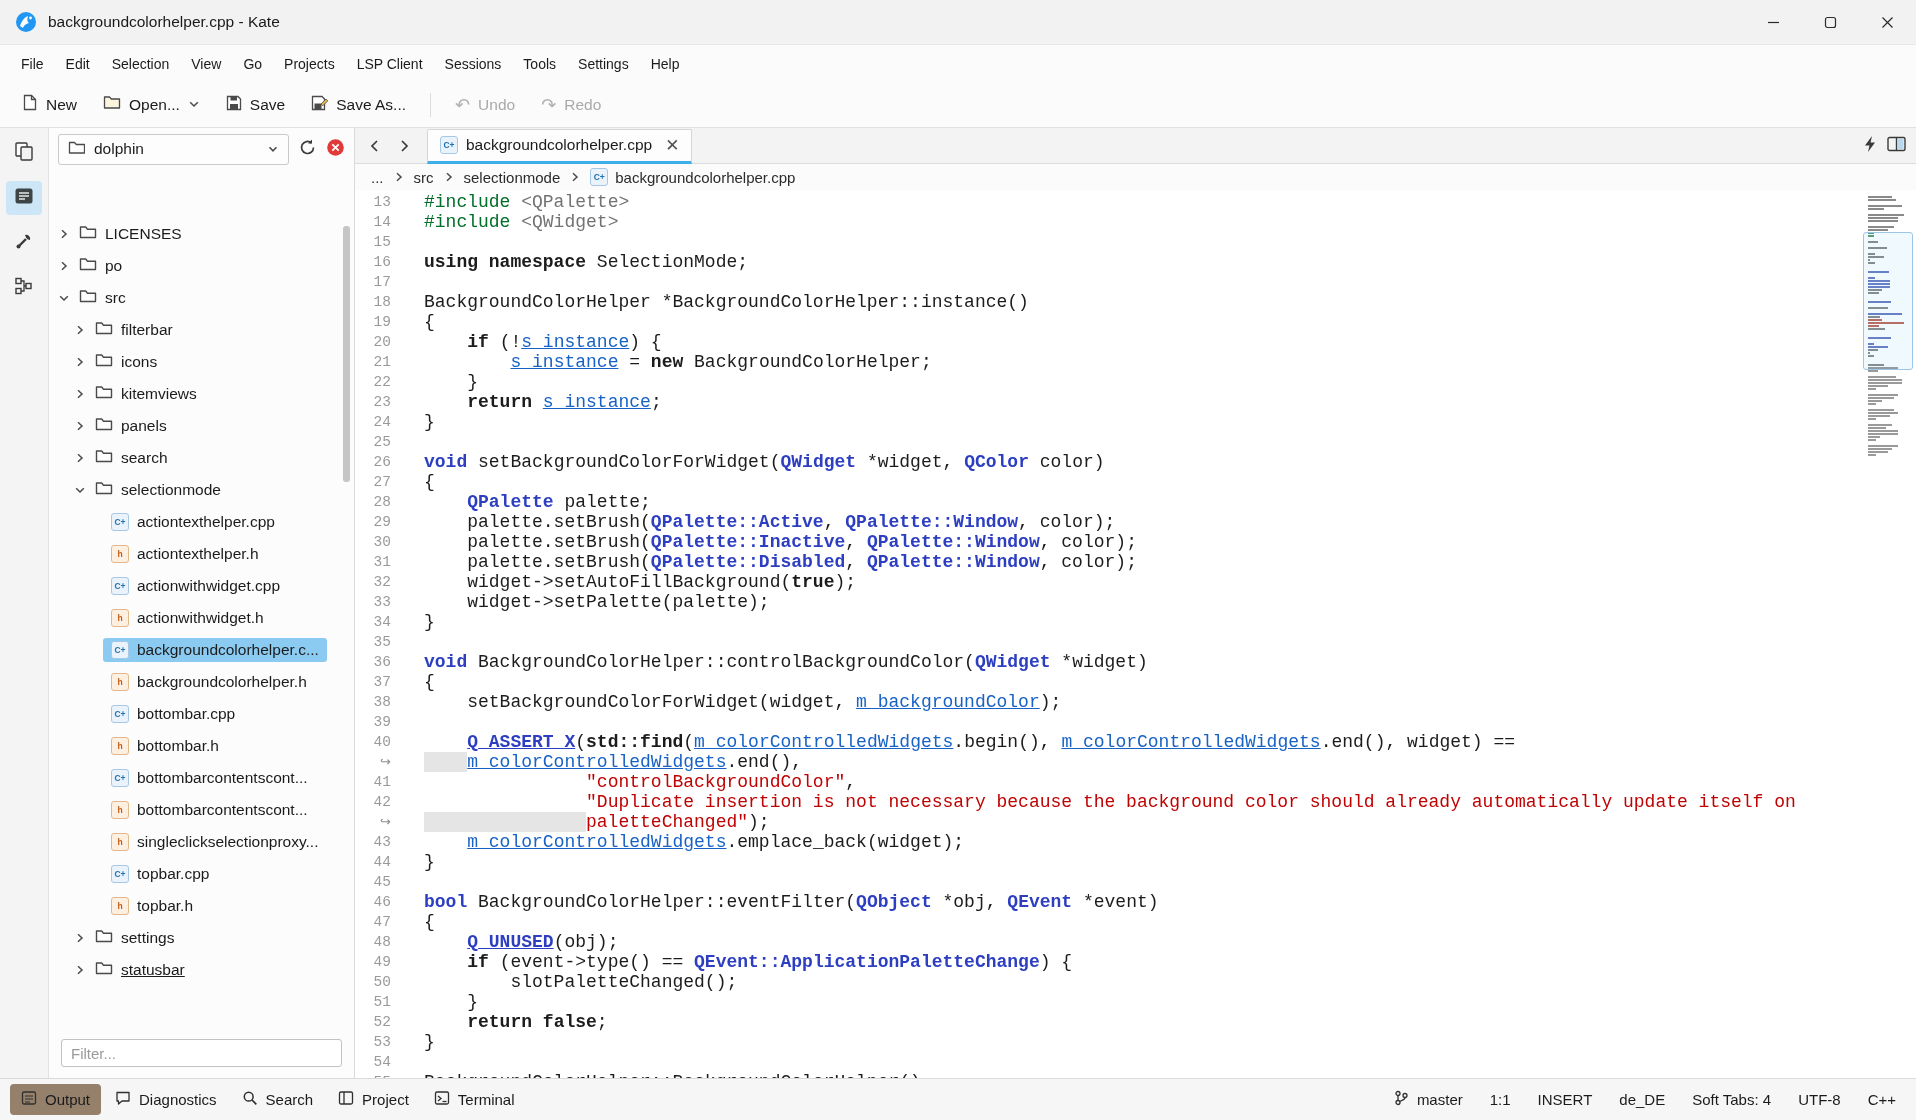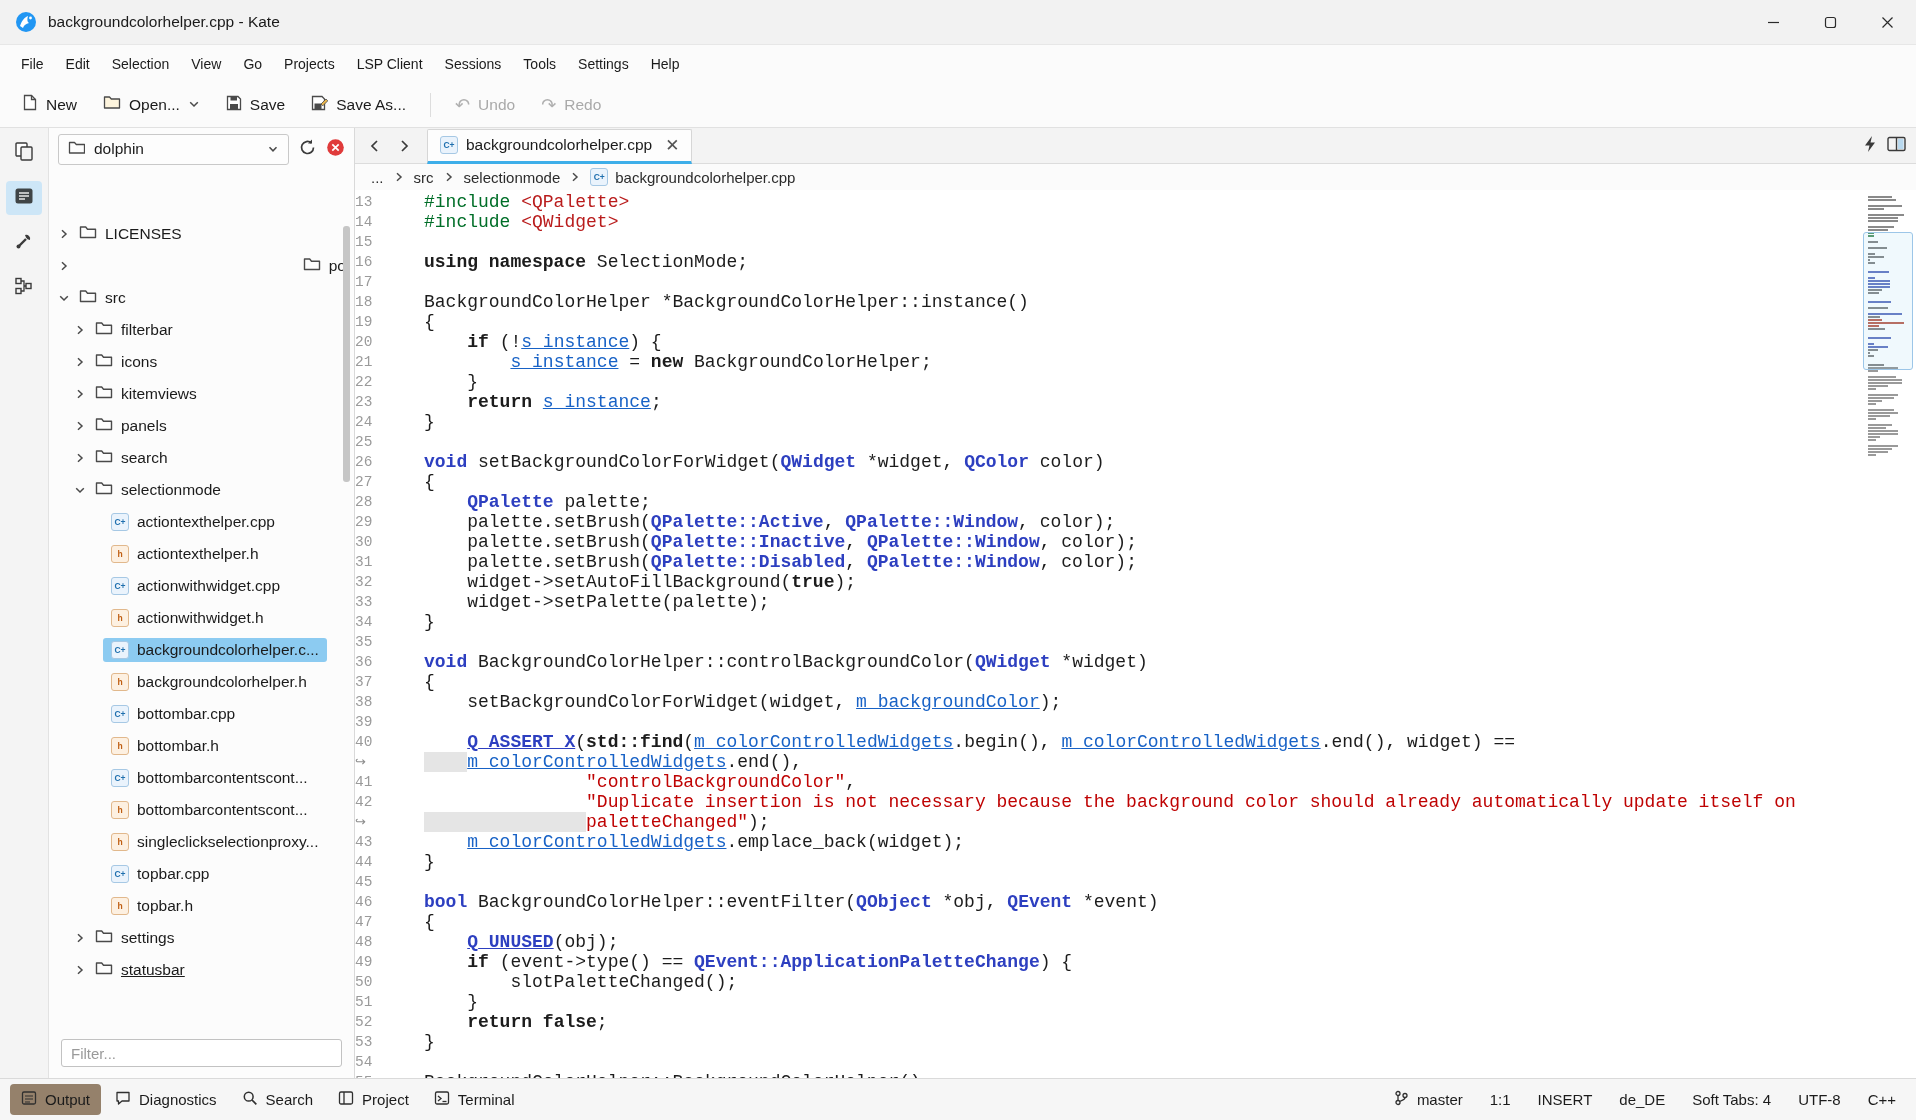--- a/index.html
+++ b/index.html
@@ -59,32 +59,32 @@
   .tab-right { margin-left:auto; display:flex; align-items:center; gap:10px; padding-right:10px; }
 
   .breadcrumb { height:26px; flex:0 0 auto; background:#fbfbfb; display:flex; align-items:center; padding-left:16px; gap:9px; font-size:15px; color:#2b2b2b; }
   .bc-sep { color:#909090; display:flex; }
   .bc-item { display:flex; align-items:center; gap:7px; }
 
   
   .code-area { flex:1; min-height:0; position:relative; background:#fff; overflow:hidden;
                font-family:"Liberation Mono",monospace; font-size:18px; padding-top:2px; }
   .crow { display:flex; height:20px; line-height:20px; white-space:pre; }
-  .gut { flex:0 0 69px; padding-right:33px; color:#9a9a9a; font-size:14.5px; line-height:20px; }
+  .gut { flex:0 0 69px; text-align:right; padding-right:33px; color:#9a9a9a; font-size:14.5px; line-height:20px; }
   .wraparrow { font-family:"DejaVu Sans",sans-serif; font-size:13px; color:#8d8d8d; }
   .ctext { flex:1; min-width:0; }
   .wrapfill { display:inline-block; height:20px; background:#e5e5e5; vertical-align:top; }
   .c-n   { color:#1c1c1c; }
   .c-kw  { font-weight:bold; color:#1c1c1c; }
   .c-ty  { font-weight:bold; color:#2d3fc0; }
   .c-mem { color:#1862c6; text-decoration:underline; }
   .c-mac { font-weight:bold; color:#2d3fc0; text-decoration:underline; }
   .c-str { color:#bf0303; }
   .c-pp  { color:#006e28; }
-  .c-inc { color:#b91c1c; }
+  .c-inc { color:#737373; }
 
   .minimap { position:absolute; top:6px; right:6px; width:42px; bottom:0; }
   .mmrow { height:2px; margin-bottom:1px; }
   .mmview { position:absolute; left:-5px; right:-3px; top:36px; height:138px; border:1.5px solid #9cc6e8; background:rgba(61,174,233,0.08); border-radius:3px; }
 
   
   .statusbar { height:42px; flex:0 0 auto; background:#f6f6f6; border-top:1px solid #dadada; display:flex; align-items:center; padding:0 10px; font-size:15px; }
   .sb-btn { display:flex; align-items:center; gap:8px; padding:6px 11px; border-radius:4px; margin-right:3px; }
   .sb-btn.active { background:#95816b; }
   .sb-right { margin-left:auto; display:flex; align-items:center; gap:27px; padding-right:10px; }
@@ -249,21 +249,21 @@
                   <path d="M4 2.2l4 3.8-4 3.8" fill="none" stroke="#4a4a4a" stroke-width="1.5"></path>
                 </svg>
               </span>
               <span class="inner">
                 <span><svg width="18" height="16" viewBox="0 0 18 16">
                     <path d="M1.5 3h5.2l1.8 2.2h8v8.3H1.5z" fill="#fdfdfd" stroke="#4a4a4a" stroke-width="1.4" stroke-linejoin="round"></path>
                   </svg></span>
                 <span>LICENSES</span>
               </span>
             </div>
-            <div class="trow" style="padding-left: 8px; justify-content: space-between;">
+            <div class="trow" style="padding-left: 8px;">
               <span class="chev">
                 <svg width="12" height="12" viewBox="0 0 12 12">
                   <path d="M4 2.2l4 3.8-4 3.8" fill="none" stroke="#4a4a4a" stroke-width="1.5"></path>
                 </svg>
               </span>
               <span class="inner">
                 <span><svg width="18" height="16" viewBox="0 0 18 16">
                     <path d="M1.5 3h5.2l1.8 2.2h8v8.3H1.5z" fill="#fdfdfd" stroke="#4a4a4a" stroke-width="1.4" stroke-linejoin="round"></path>
                   </svg></span>
                 <span>po</span>

